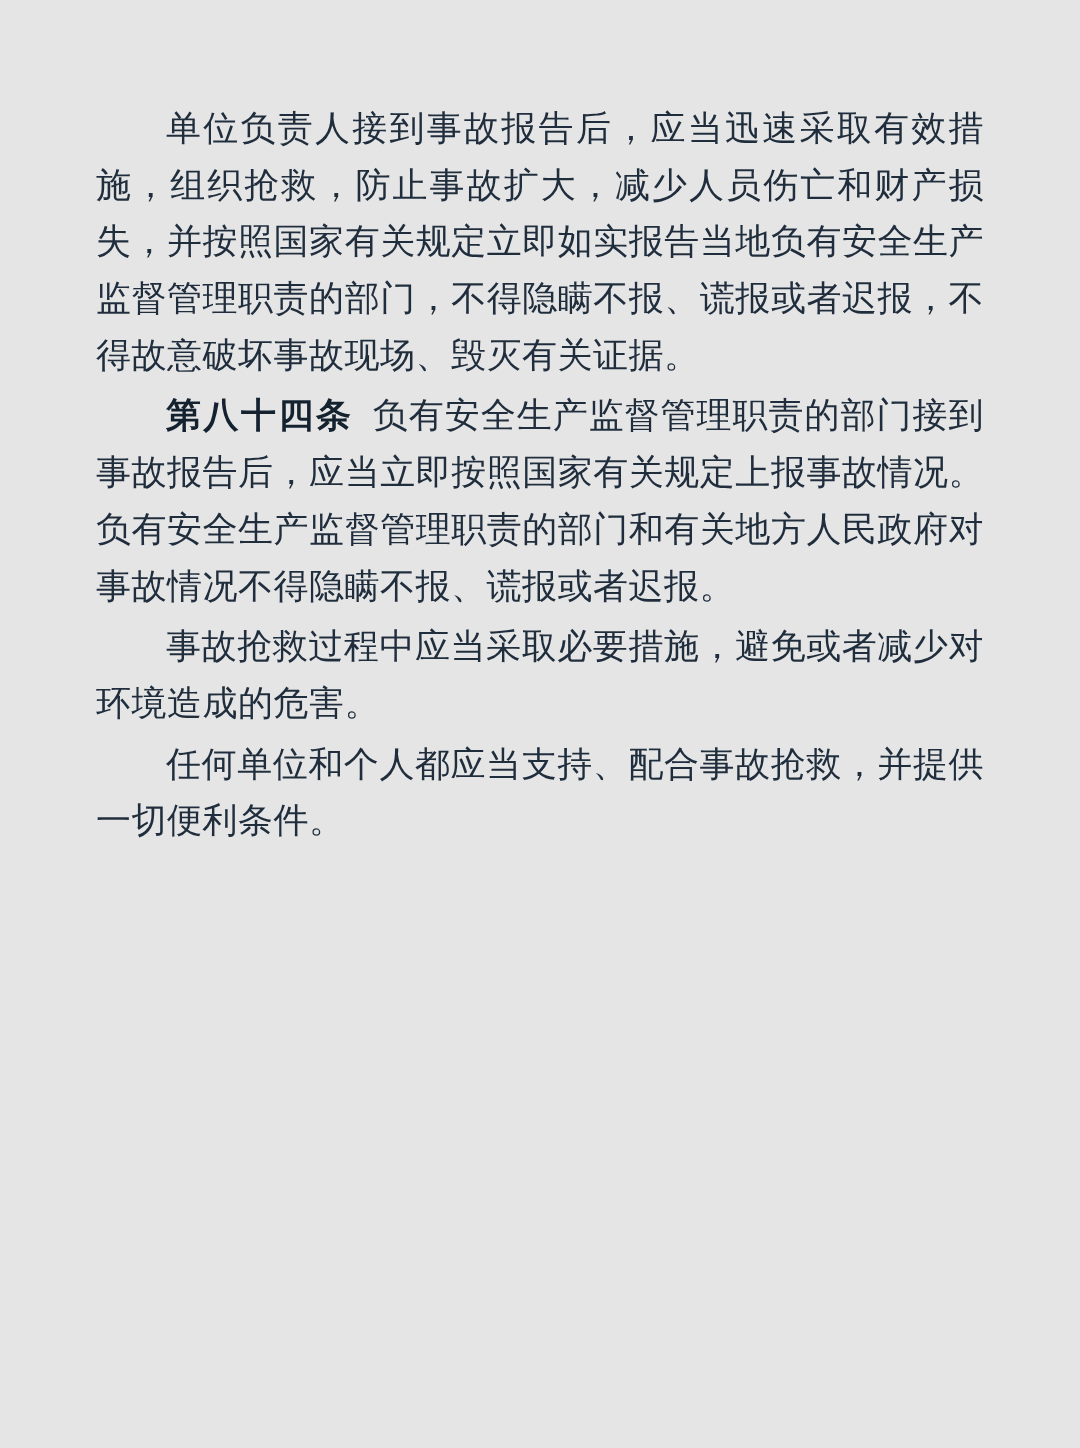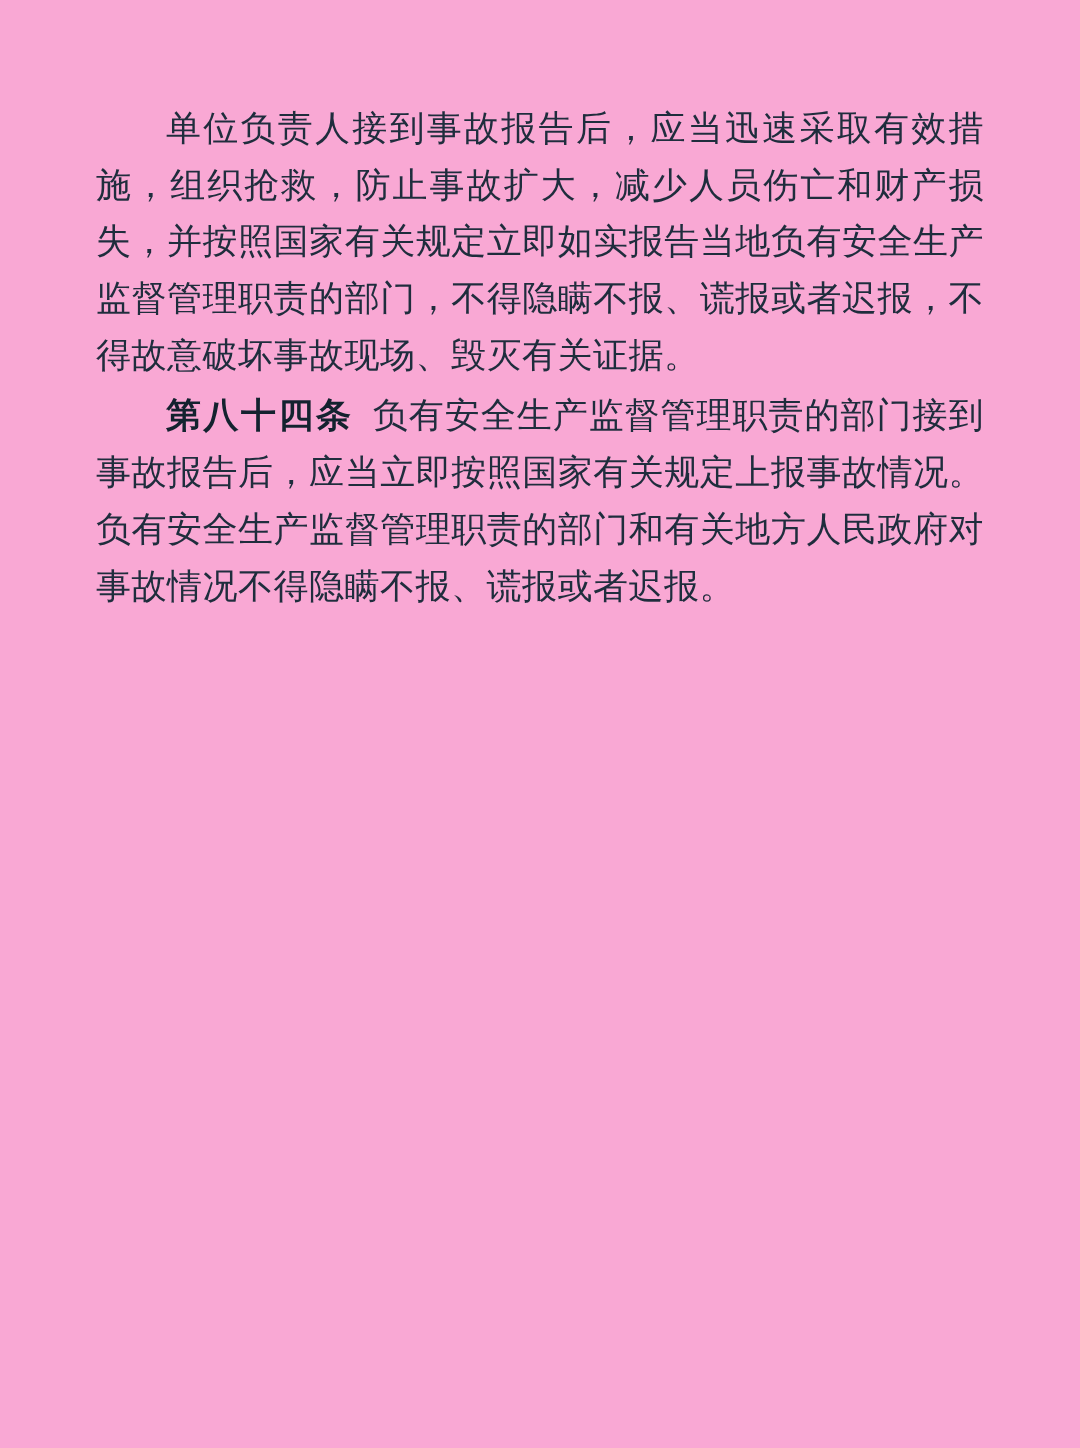--- a/index.html
+++ b/index.html
@@ -3,21 +3,21 @@
 <meta charset="utf-8">
 <style>
   html, body {
     margin: 0;
     padding: 0;
     background: #ffffff;
   }
   .page {
     width: 1080px;
     height: 1448px;
-    background: #f9a8d4;
+    background: #e5e5e5;
     position: relative;
     box-sizing: border-box;
     padding: 100px 96px 60px 96px;
     font-family: "DejaVu Serif", "Liberation Serif", serif;
     color: #1b2a3a;
     overflow: hidden;
   }
   .doc-body {
     font-size: 35px;
     line-height: 1.62;
@@ -49,16 +49,22 @@
     <p class="para">
       <span>单位负责人接到事故报告后，应当迅速采取有效措施，组织抢救，防止事故扩大，减少人员伤亡和财产损失，并按照国家有关规定立即如实报告当地负有安全生产监督管理职责的部门，不得隐瞒不报、谎报或者迟报，不得故意破坏事故现场、毁灭有关证据。</span>
     </p>
 
     <p class="para with-label">
       <span class="art-label">第八十四条</span><span>负有安全生产监督管理职责的部门接到事故报告后，应当立即按照国家有关规定上报事故情况。负有安全生产监督管理职责的部门和有关地方人民政府对事故情况不得隐瞒不报、谎报或者迟报。</span>
     </p>
 
 
 
+    <p class="para">
+      <span>事故抢救过程中应当采取必要措施，避免或者减少对环境造成的危害。</span>
+    </p>
 
+    <p class="para">
+      <span>任何单位和个人都应当支持、配合事故抢救，并提供一切便利条件。</span>
+    </p>
 
   </div>
 </div>
 
 </body></html>

